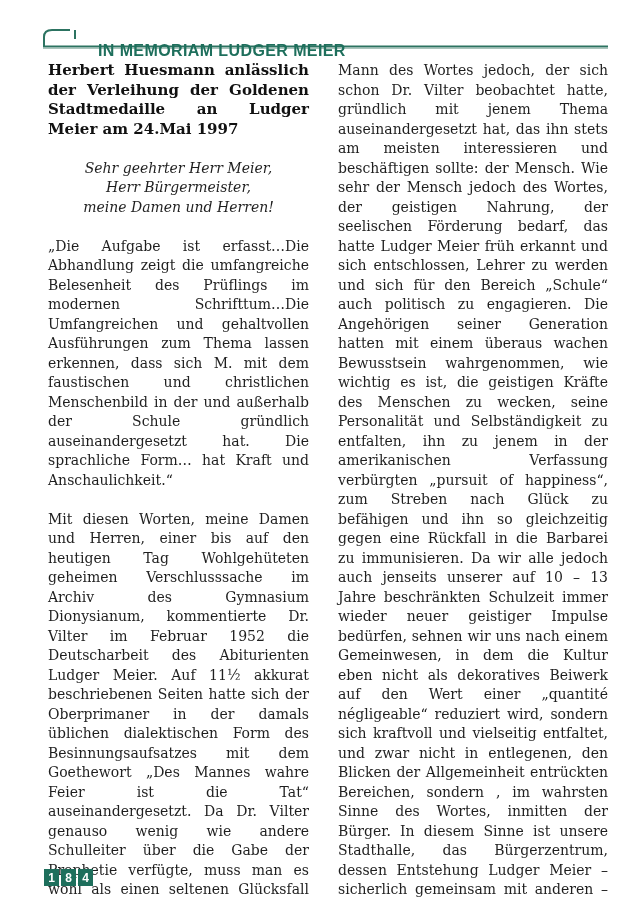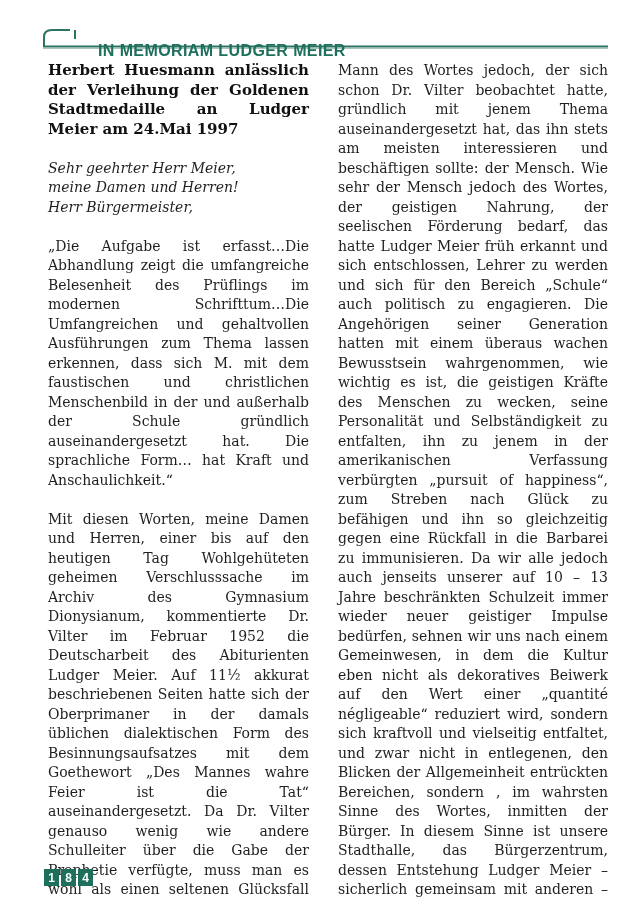--- a/index.html
+++ b/index.html
@@ -31,21 +31,21 @@
     hyphens:auto;-webkit-hyphens:auto;
   }
   .column-left{left:48px;width:261px;height:812px;}
   .column-right{left:338px;width:270px;height:812px;}
 
   .article-heading{
     margin:0;font-size:15px;line-height:19.5px;
     font-weight:bold;color:#111111;text-align:justify;
   }
   .salutation{margin-top:19.5px;font-style:italic;}
-  .salutation-line{text-align:left;}
+  .salutation-line{text-align:center;}
   .body-par{margin:19.5px 0 0 0;}
   .column-right .body-par{margin:0;}
 
   
   .page-number{
     position:absolute;left:44px;top:869px;
     display:flex;gap:2px;
   }
   .page-number-digit{
     width:15px;height:17px;
@@ -72,22 +72,22 @@
     <path d="M35 8 V17" stroke="#2c7361" stroke-width="2" fill="none"></path>
   </svg>
 
   <h1 class="section-title">IN MEMORIAM LUDGER MEIER</h1>
 
   <div class="column column-left">
     <h2 class="article-heading">Herbert Huesmann anlässlich der Verleihung der Goldenen Stadtmedaille an Ludger Meier am 24.Mai 1997</h2>
 
     <div class="salutation">
       <div class="salutation-line">Sehr geehrter Herr Meier,</div>
+      <div class="salutation-line">Herr Bürgermeister,</div>
       <div class="salutation-line">meine Damen und Herren!</div>
-      <div class="salutation-line">Herr Bürgermeister,</div>
     </div>
 
     <p class="body-par">„Die Aufgabe ist erfasst…Die Abhandlung zeigt die umfangreiche Belesenheit des Prüflings im modernen Schrifttum…Die Umfangreichen und gehaltvollen Ausführungen zum Thema lassen erkennen, dass sich M. mit dem faustischen und christlichen Menschenbild in der und außerhalb der Schule gründlich auseinandergesetzt hat. Die sprachliche Form… hat Kraft und Anschaulichkeit.“</p>
     <p class="body-par">Mit diesen Worten, meine Damen und Herren, einer bis auf den heutigen Tag Wohlgehüteten geheimen Verschlusssache im Archiv des Gymnasium Dionysianum, kommentierte Dr. Vilter im Februar 1952 die Deutscharbeit des Abiturienten Ludger Meier. Auf 11½ akkurat beschriebenen Seiten hatte sich der Oberprimaner in der damals üblichen dialektischen Form des Besinnungsaufsatzes mit dem Goethewort „Des Mannes wahre Feier ist die Tat“ auseinandergesetzt. Da Dr. Vilter genauso wenig wie andere Schulleiter über die Gabe der Prophetie verfügte, muss man es wohl als einen seltenen Glücksfall betrachten, dass das fachliche Urteil über eine – übrigens exzellente – Abiturarbeit Merkmale herausstellt, die geradezu zu einem Markenzeichen des hier und heute zu Ehrenden geworden sind: sein enges Verhältnis zu Sprache und Literatur, die Fähigkeit, in geschliffener Rede als Vermittler und Interpret von Kunst aufzutreten, kurzum seine Eigenschaft als Mann des Wortes. Als ein</p>
   </div>
 
   <div class="column column-right">
     <p class="body-par">Mann des Wortes jedoch, der sich schon Dr. Vilter beobachtet hatte, gründlich mit jenem Thema auseinandergesetzt hat, das ihn stets am meisten interessieren und beschäftigen sollte: der Mensch. Wie sehr der Mensch jedoch des Wortes, der geistigen Nahrung, der seelischen Förderung bedarf, das hatte Ludger Meier früh erkannt und sich entschlossen, Lehrer zu werden und sich für den Bereich „Schule“ auch politisch zu engagieren. Die Angehörigen seiner Generation hatten mit einem überaus wachen Bewusstsein wahrgenommen, wie wichtig es ist, die geistigen Kräfte des Menschen zu wecken, seine Personalität und Selbständigkeit zu entfalten, ihn zu jenem in der amerikanischen Verfassung verbürgten „pursuit of happiness“, zum Streben nach Glück zu befähigen und ihn so gleichzeitig gegen eine Rückfall in die Barbarei zu immunisieren. Da wir alle jedoch auch jenseits unserer auf 10 – 13 Jahre beschränkten Schulzeit immer wieder neuer geistiger Impulse bedürfen, sehnen wir uns nach einem Gemeinwesen, in dem die Kultur eben nicht als dekoratives Beiwerk auf den Wert einer „quantité négligeable“ reduziert wird, sondern sich kraftvoll und vielseitig entfaltet, und zwar nicht in entlegenen, den Blicken der Allgemeinheit entrückten Bereichen, sondern , im wahrsten Sinne des Wortes, inmitten der Bürger. In diesem Sinne ist unsere Stadthalle, das Bürgerzentrum, dessen Entstehung Ludger Meier – sicherlich gemeinsam mit anderen – maßgeblich gefördert hat, das sinnfälligste Zeichen und der vielleicht größte Erfolg seiner jahrzehntelangen kulturpolitischen Tätigkeit. Ludger Meier hat jedoch nie wie ein Politikmanager nur an der Schaffung von Rahmenvoraussetzungen gearbeitet, sein Interesse galt – und zwar vorrangig – im-</p>
   </div>
 

